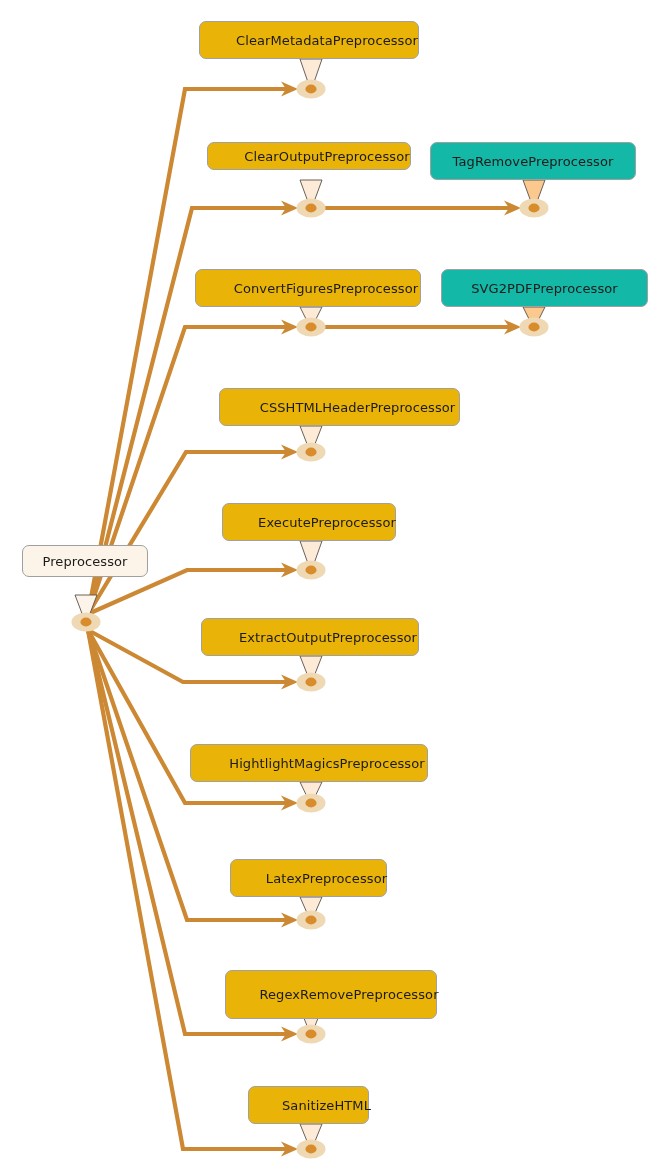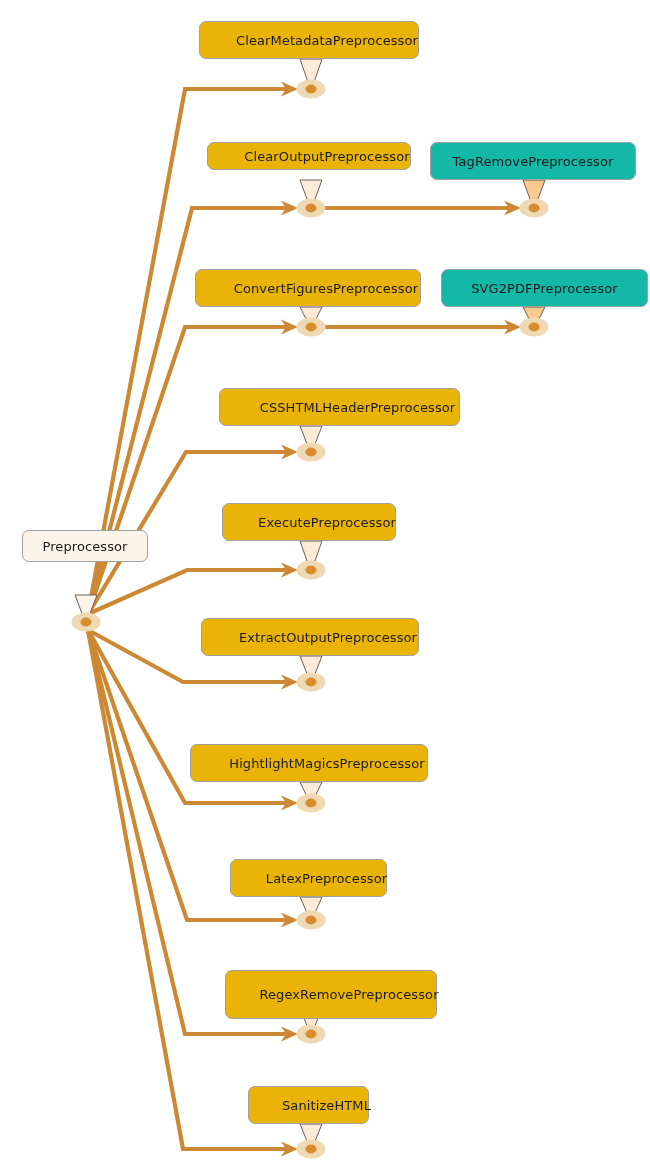--- a/index.html
+++ b/index.html
@@ -200,21 +200,21 @@
       <g>
         <ellipse cx="311" cy="1034" rx="14.5" ry="9.5" fill="#EFD9B5"></ellipse>
         <ellipse cx="311" cy="1034" rx="5.6" ry="4.4" fill="#D98C2B"></ellipse>
       </g>
       <g>
         <ellipse cx="311" cy="1149" rx="14.5" ry="9.5" fill="#EFD9B5"></ellipse>
         <ellipse cx="311" cy="1149" rx="5.6" ry="4.4" fill="#D98C2B"></ellipse>
       </g>
     </svg>
   <div id="node-layer">
-      <div class="class-box root" style="left: 22px; top: 530px; width: 126px; height: 32px; justify-content: center;">
+      <div class="class-box root" style="left: 22px; top: 545px; width: 126px; height: 32px; justify-content: center;">
         <span class="label">Preprocessor</span>
       </div>
       <div class="class-box light" style="left: 199px; top: 21px; width: 220px; height: 38px;">
         <span class="label">ClearMetadataPreprocessor</span>
       </div>
       <div class="class-box light" style="left: 207px; top: 142px; width: 204px; height: 28px;">
         <span class="label">ClearOutputPreprocessor</span>
       </div>
       <div class="class-box dark" style="left: 430px; top: 142px; width: 206px; height: 38px;">
         <span class="label">TagRemovePreprocessor</span>

